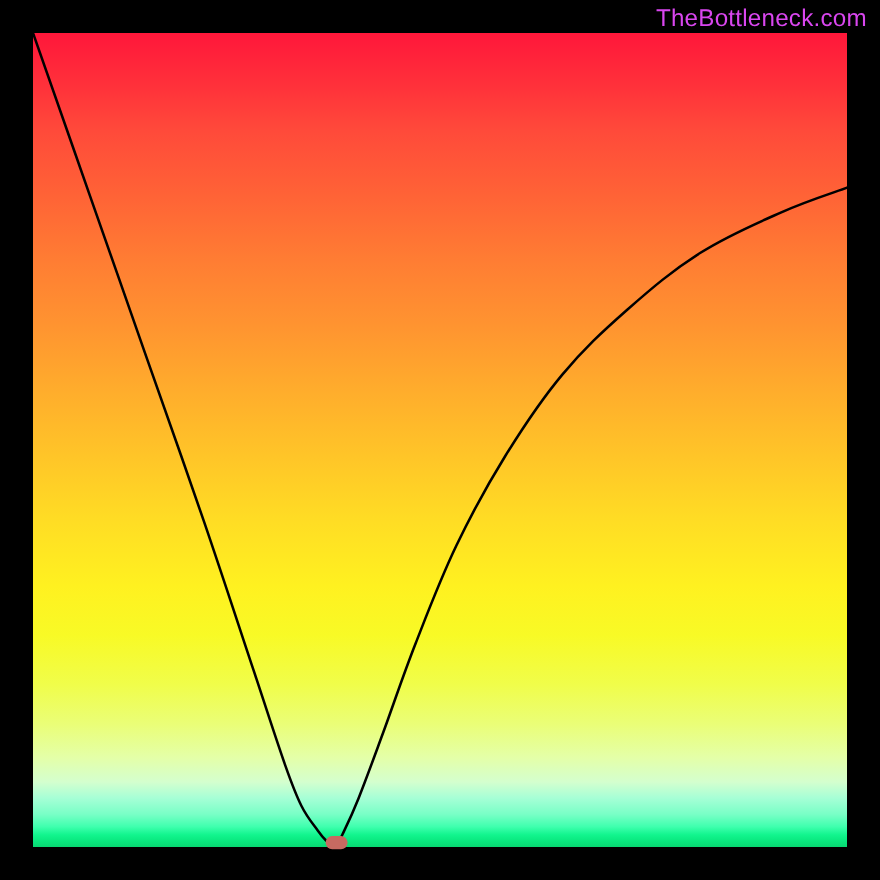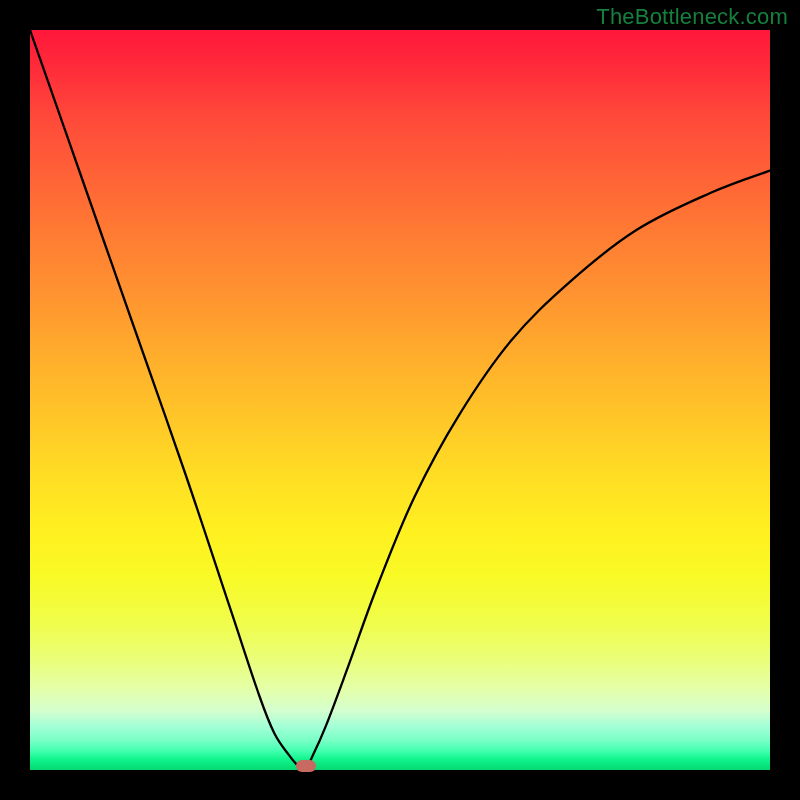--- a/index.html
+++ b/index.html
@@ -6,21 +6,21 @@
   html, body { width: 800px; height: 800px; overflow: hidden; }
   body {
     background: #000;
     font-family: Arial, Helvetica, sans-serif;
     position: relative;
   }
   .watermark {
     position: absolute;
     top: 4px;
     right: 12px;
-    color: #15803d;
+    color: #d946ef;
     font-size: 22px;
     font-weight: 500;
     z-index: 10;
     letter-spacing: 0.2px;
   }
   .plot-area {
     position: absolute;
     left: 30px;
     top: 30px;
     width: 740px;

